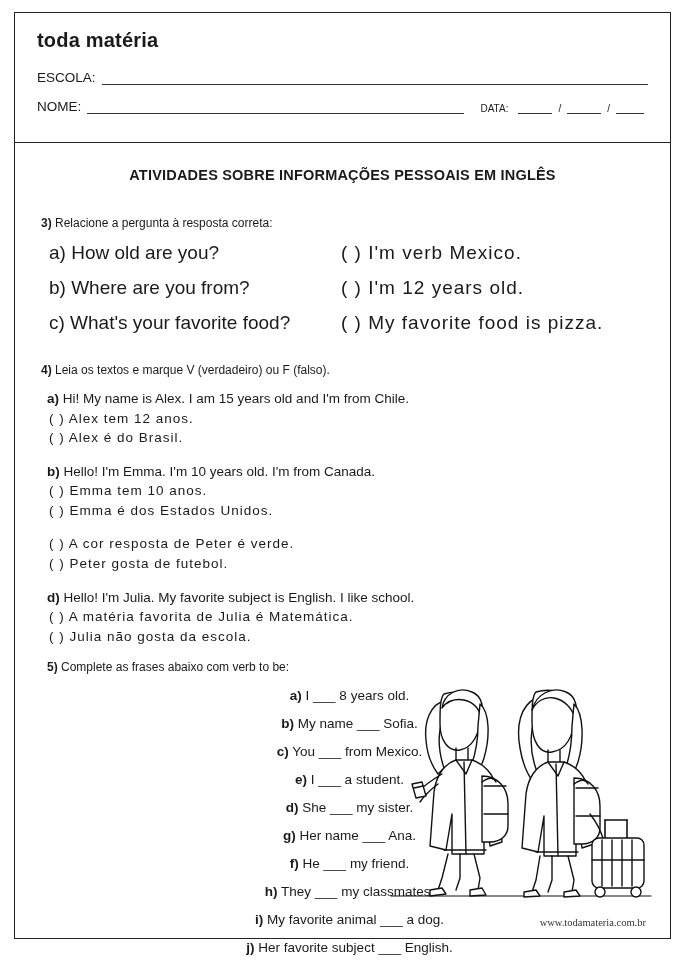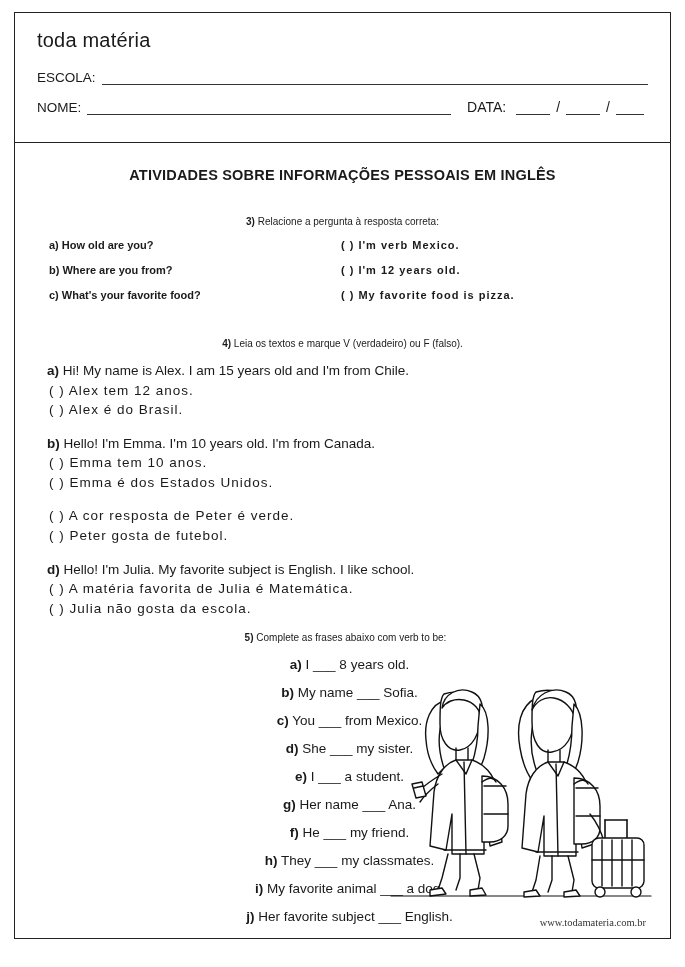--- a/index.html
+++ b/index.html
@@ -27,21 +27,21 @@
   }
   
   .header {
     border-bottom: 1.5px solid #222;
     padding: 16px 22px 10px 22px;
     box-sizing: border-box;
     height: 130px;
   }
   .brand {
     font-size: 20px;
-    font-weight: normal;
+    font-weight: bold;
     letter-spacing: 0.2px;
     margin-bottom: 18px;
   }
   .field-row {
     display: flex;
     align-items: flex-end;
     font-size: 13.5px;
     margin-bottom: 14px;
   }
   .field-label {
@@ -51,21 +51,21 @@
   .rule {
     flex: 1;
     border-bottom: 1px solid #333;
     height: 13px;
   }
   .date-group {
     display: flex;
     align-items: flex-end;
     white-space: nowrap;
     padding-left: 16px;
-    font-size: 14px;
+    font-size: 10px;
   }
   .date-slot {
     display: inline-block;
     width: 34px;
     border-bottom: 1px solid #333;
     height: 13px;
     margin: 0 4px;
   }
   .date-slot.small { width: 28px; }
   .slash { padding: 0 2px; }
@@ -78,31 +78,29 @@
     height: 795px;
   }
   .doc-title {
     text-align: center;
     font-size: 14.5px;
     font-weight: bold;
     letter-spacing: 0.2px;
     margin: 6px 0 33px 0;
   }
   .q-head {
-    font-size: 10px;
-    margin: 8px 0 12px 0;
-    text-align: center;
+    font-size: 12px;
+    margin: 0 0 12px 0;
   }
   .num { font-weight: bold; }
 
   .match-row {
     display: flex;
-    font-size: 11px;
+    font-size: 19px;
     margin-bottom: 13px;
-    font-weight: bold;
   }
   .match-left {
     width: 300px;
     padding-left: 8px;
     box-sizing: border-box;
   }
   .match-right {
     flex: 1;
   }
   .paren { letter-spacing: 1px; }
@@ -241,26 +239,26 @@
     </div>
     <div class="fill-item">
       <span class="num">b)</span>
       <span>My name ___ Sofia.</span>
     </div>
     <div class="fill-item">
       <span class="num">c)</span>
       <span>You ___ from Mexico.</span>
     </div>
     <div class="fill-item">
+      <span class="num">e)</span>
+      <span>I ___ a student.</span>
+    </div>
+    <div class="fill-item">
       <span class="num">d)</span>
       <span>She ___ my sister.</span>
-    </div>
-    <div class="fill-item">
-      <span class="num">e)</span>
-      <span>I ___ a student.</span>
     </div>
     <div class="fill-item">
       <span class="num">g)</span>
       <span>Her name ___ Ana.</span>
     </div>
     <div class="fill-item">
       <span class="num">f)</span>
       <span>He ___ my friend.</span>
     </div>
     <div class="fill-item">

